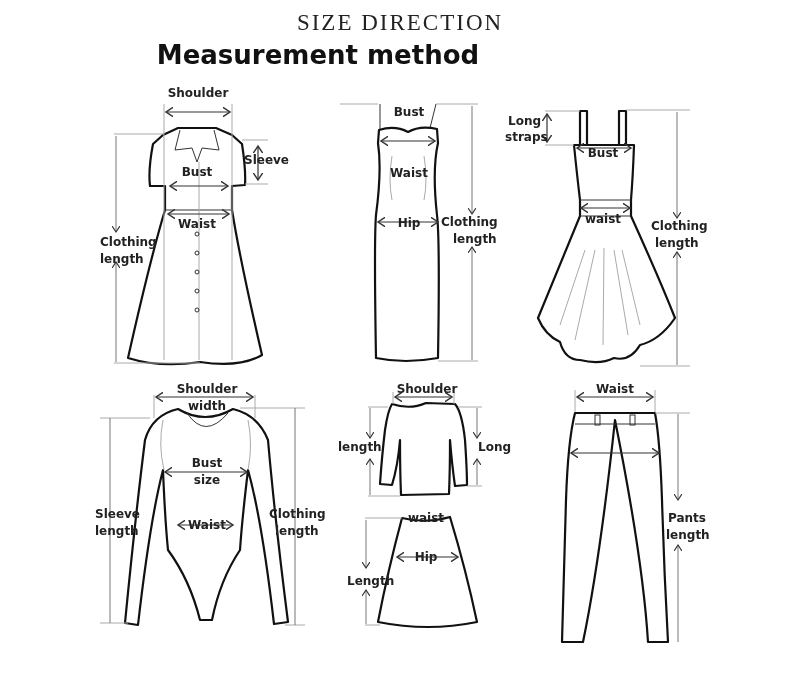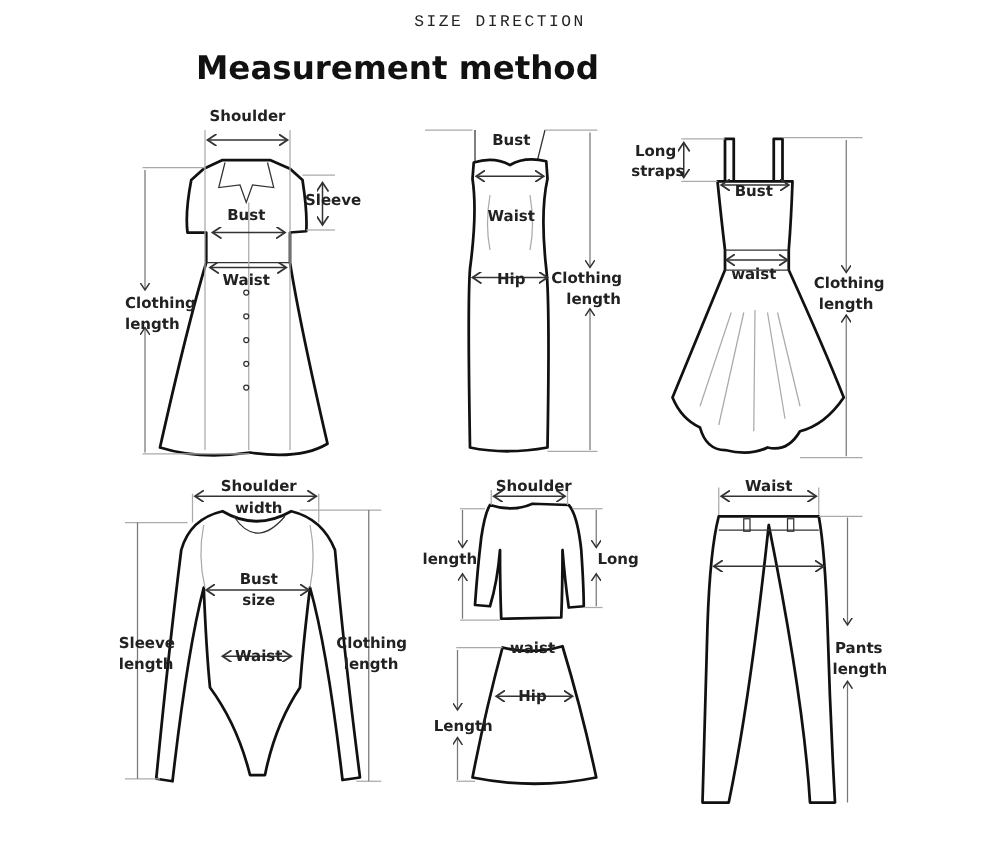--- a/index.html
+++ b/index.html
@@ -1,17 +1,17 @@
 <!DOCTYPE html>
 <html><head>
 <meta charset="utf-8">
 <style>
   html, body { margin:0; padding:0; background:#ffffff; }
   body { width:800px; height:688px; position:relative; overflow:hidden; font-family:"DejaVu Sans", sans-serif; color:#111; }
-  .header-sub { position:absolute; top:10px; left:0; width:800px; text-align:center; font-family:Liberation Mono, monospace; font-size:13px; letter-spacing:2px; color:#222; }
+  .header-sub { position:absolute; top:10px; left:0; width:800px; text-align:center; font-family:Liberation Serif, serif; font-size:23px; letter-spacing:2px; color:#222; }
   .header-title { position:absolute; top:40px; left:0; width:636px; text-align:center; font-family:"DejaVu Sans", sans-serif; font-weight:bold; font-size:26px; color:#111; }
   svg.stage { position:absolute; top:0; left:0; }
   .lbl { font-family:"DejaVu Sans", sans-serif; font-size:12px; fill:#222; font-weight:bold; }
   .garm { fill:#fff; stroke:#111; stroke-width:2.2; stroke-linejoin:round; }
   .thin { fill:none; stroke:#333; stroke-width:1; }
   .dim { fill:none; stroke:#777; stroke-width:1; }
   .arr { fill:none; stroke:#333; stroke-width:1.2; }
   .faint { fill:none; stroke:#aaa; stroke-width:1; }
 </style>
 </head>

